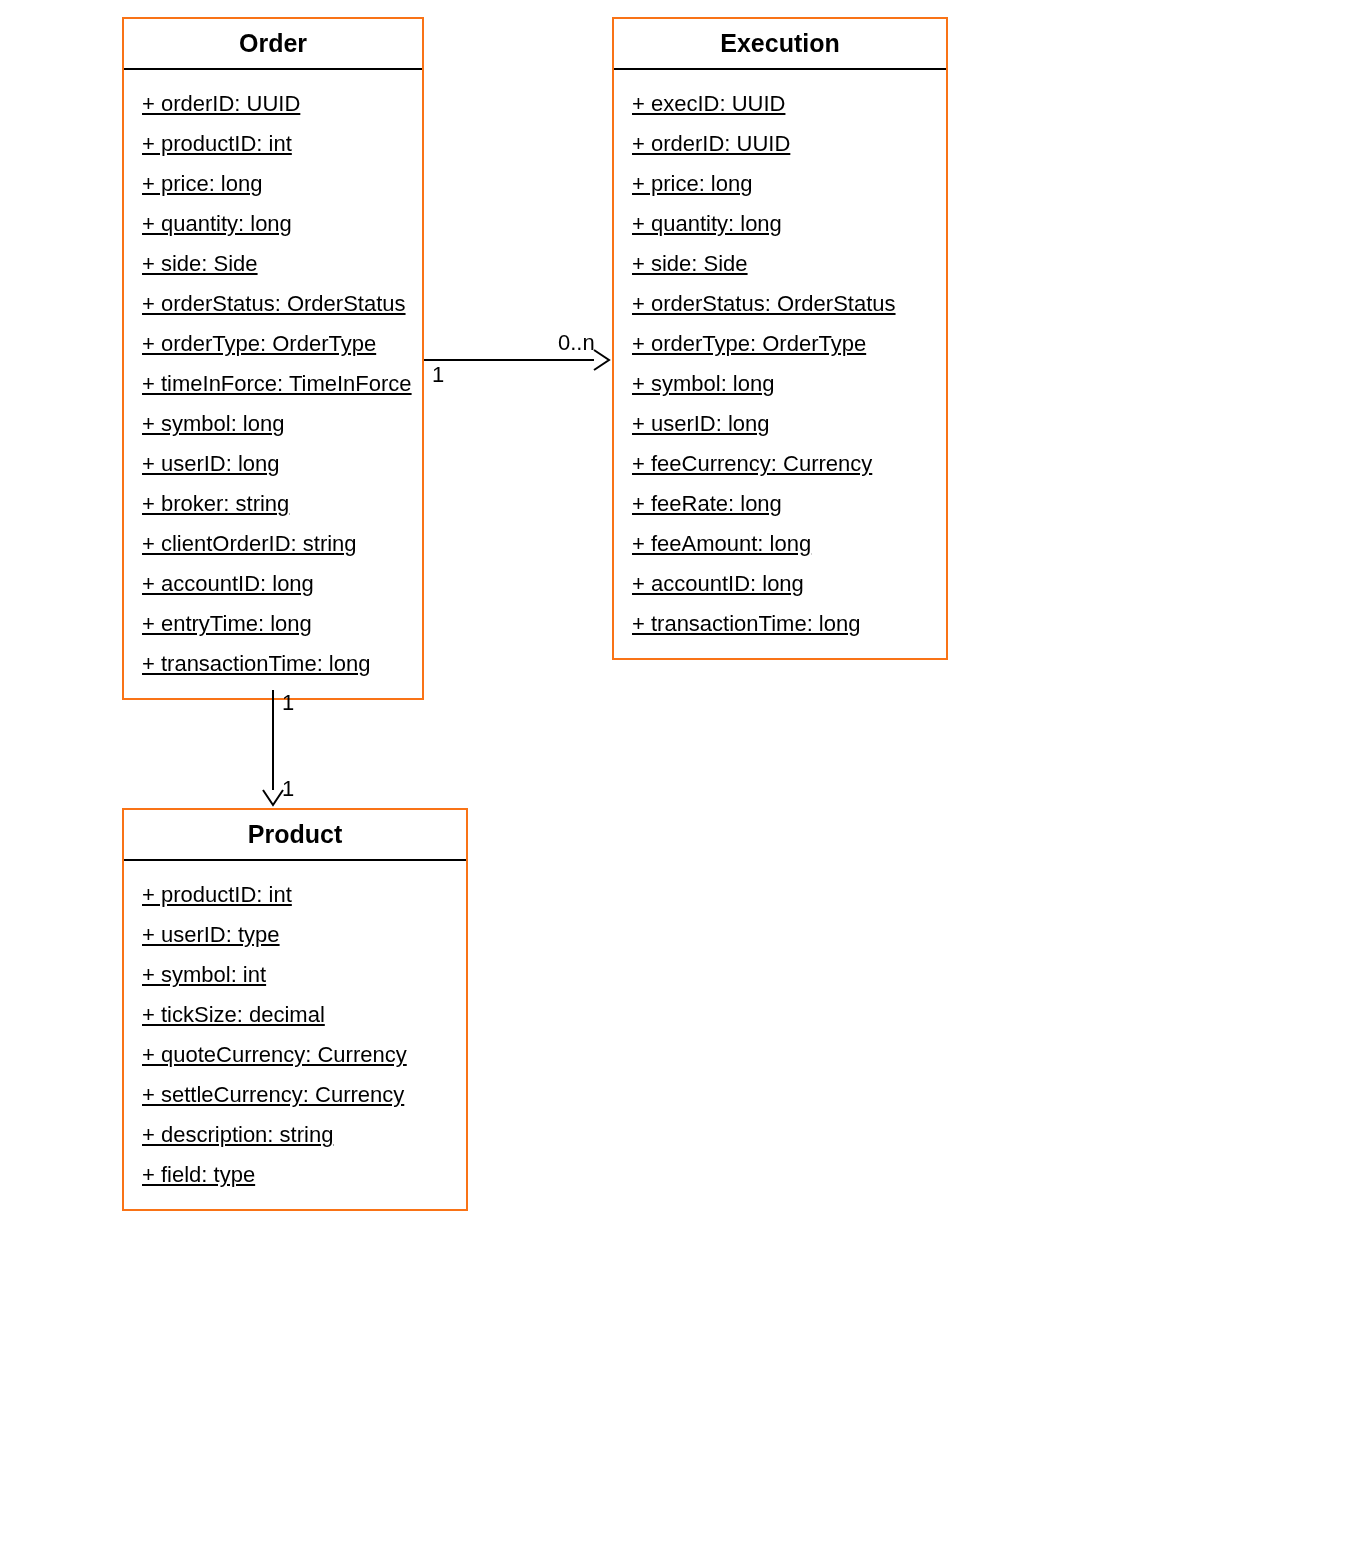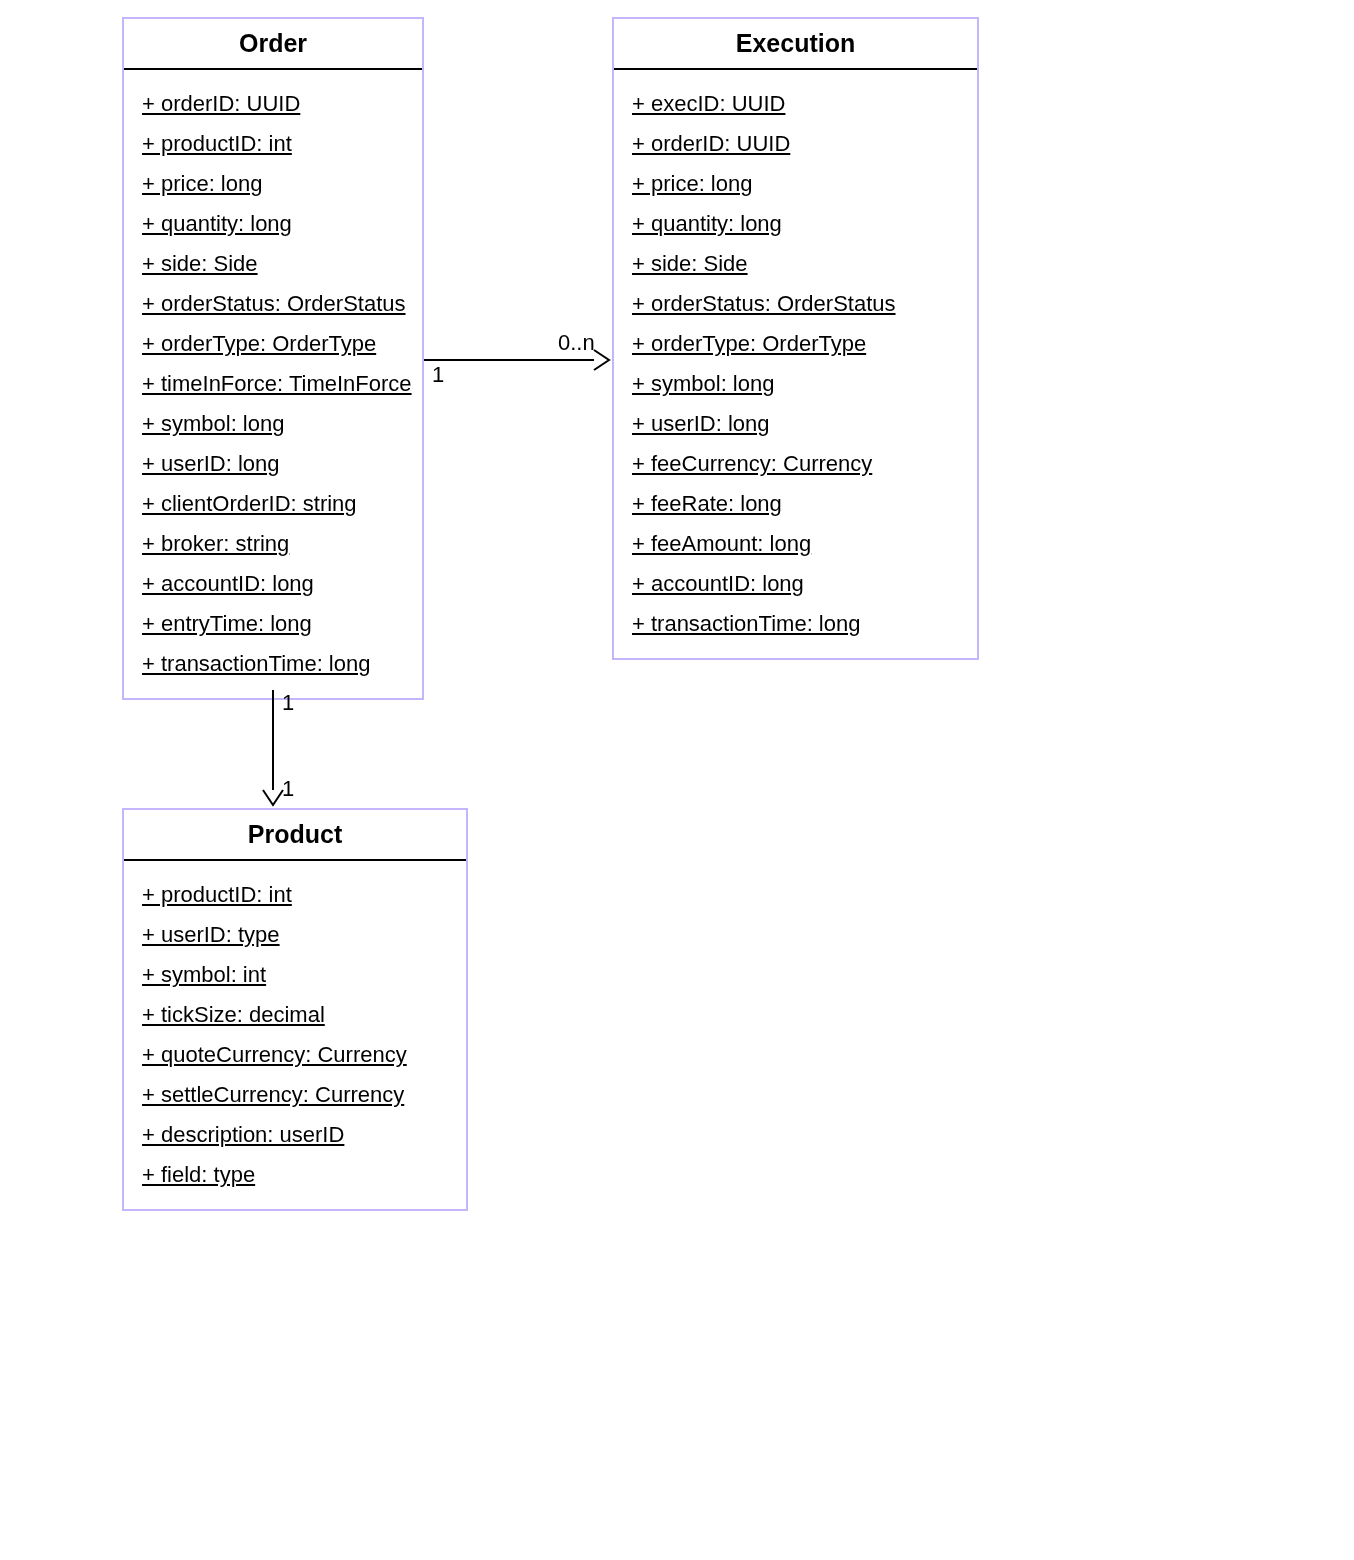--- a/index.html
+++ b/index.html
@@ -7,21 +7,21 @@
     margin: 0;
     padding: 0;
     background: #fff;
     font-family: Arial, Helvetica, sans-serif;
     width: 1354px;
     height: 1560px;
     position: relative;
   }
   .uml-class {
     position: absolute;
-    border: 2px solid #c4b5fd;
+    border: 2px solid #f97316;
     background: #fff;
   }
   .uml-title {
     border-bottom: 2px solid #000;
     text-align: center;
     font-weight: bold;
     font-size: 25px;
     padding: 10px 0;
   }
   .uml-body {
@@ -51,29 +51,29 @@
     <div class="uml-attr">+ orderID: UUID</div>
     <div class="uml-attr">+ productID: int</div>
     <div class="uml-attr">+ price: long</div>
     <div class="uml-attr">+ quantity: long</div>
     <div class="uml-attr">+ side: Side</div>
     <div class="uml-attr">+ orderStatus: OrderStatus</div>
     <div class="uml-attr">+ orderType: OrderType</div>
     <div class="uml-attr">+ timeInForce: TimeInForce</div>
     <div class="uml-attr">+ symbol: long</div>
     <div class="uml-attr">+ userID: long</div>
+    <div class="uml-attr">+ broker: string</div>
     <div class="uml-attr">+ clientOrderID: string</div>
-    <div class="uml-attr">+ broker: string</div>
     <div class="uml-attr">+ accountID: long</div>
     <div class="uml-attr">+ entryTime: long</div>
     <div class="uml-attr">+ transactionTime: long</div>
   </div>
 </div>
 
-<div class="uml-class" style="left:612px; top:17px; width:367px;">
+<div class="uml-class" style="left:612px; top:17px; width:336px;">
   <div class="uml-title">Execution</div>
   <div class="uml-body">
     <div class="uml-attr">+ execID: UUID</div>
     <div class="uml-attr">+ orderID: UUID</div>
     <div class="uml-attr">+ price: long</div>
     <div class="uml-attr">+ quantity: long</div>
     <div class="uml-attr">+ side: Side</div>
     <div class="uml-attr">+ orderStatus: OrderStatus</div>
     <div class="uml-attr">+ orderType: OrderType</div>
     <div class="uml-attr">+ symbol: long</div>
@@ -88,21 +88,21 @@
 
 <div class="uml-class" style="left:122px; top:808px; width:346px;">
   <div class="uml-title">Product</div>
   <div class="uml-body">
     <div class="uml-attr">+ productID: int</div>
     <div class="uml-attr">+ userID: type</div>
     <div class="uml-attr">+ symbol: int</div>
     <div class="uml-attr">+ tickSize: decimal</div>
     <div class="uml-attr">+ quoteCurrency: Currency</div>
     <div class="uml-attr">+ settleCurrency: Currency</div>
-    <div class="uml-attr">+ description: userID</div>
+    <div class="uml-attr">+ description: string</div>
     <div class="uml-attr">+ field: type</div>
   </div>
 </div>
 
 <svg class="connector" style="left:424px; top:340px; width:190px; height:40px;">
   <line x1="0" y1="20" x2="170" y2="20" stroke="#000" stroke-width="2"></line>
   <polyline points="170,10 185,20 170,30" fill="none" stroke="#000" stroke-width="2"></polyline>
 </svg>
 <div class="mult-label" style="left:432px; top:362px;">1</div>
 <div class="mult-label" style="left:558px; top:330px;">0..n</div>

